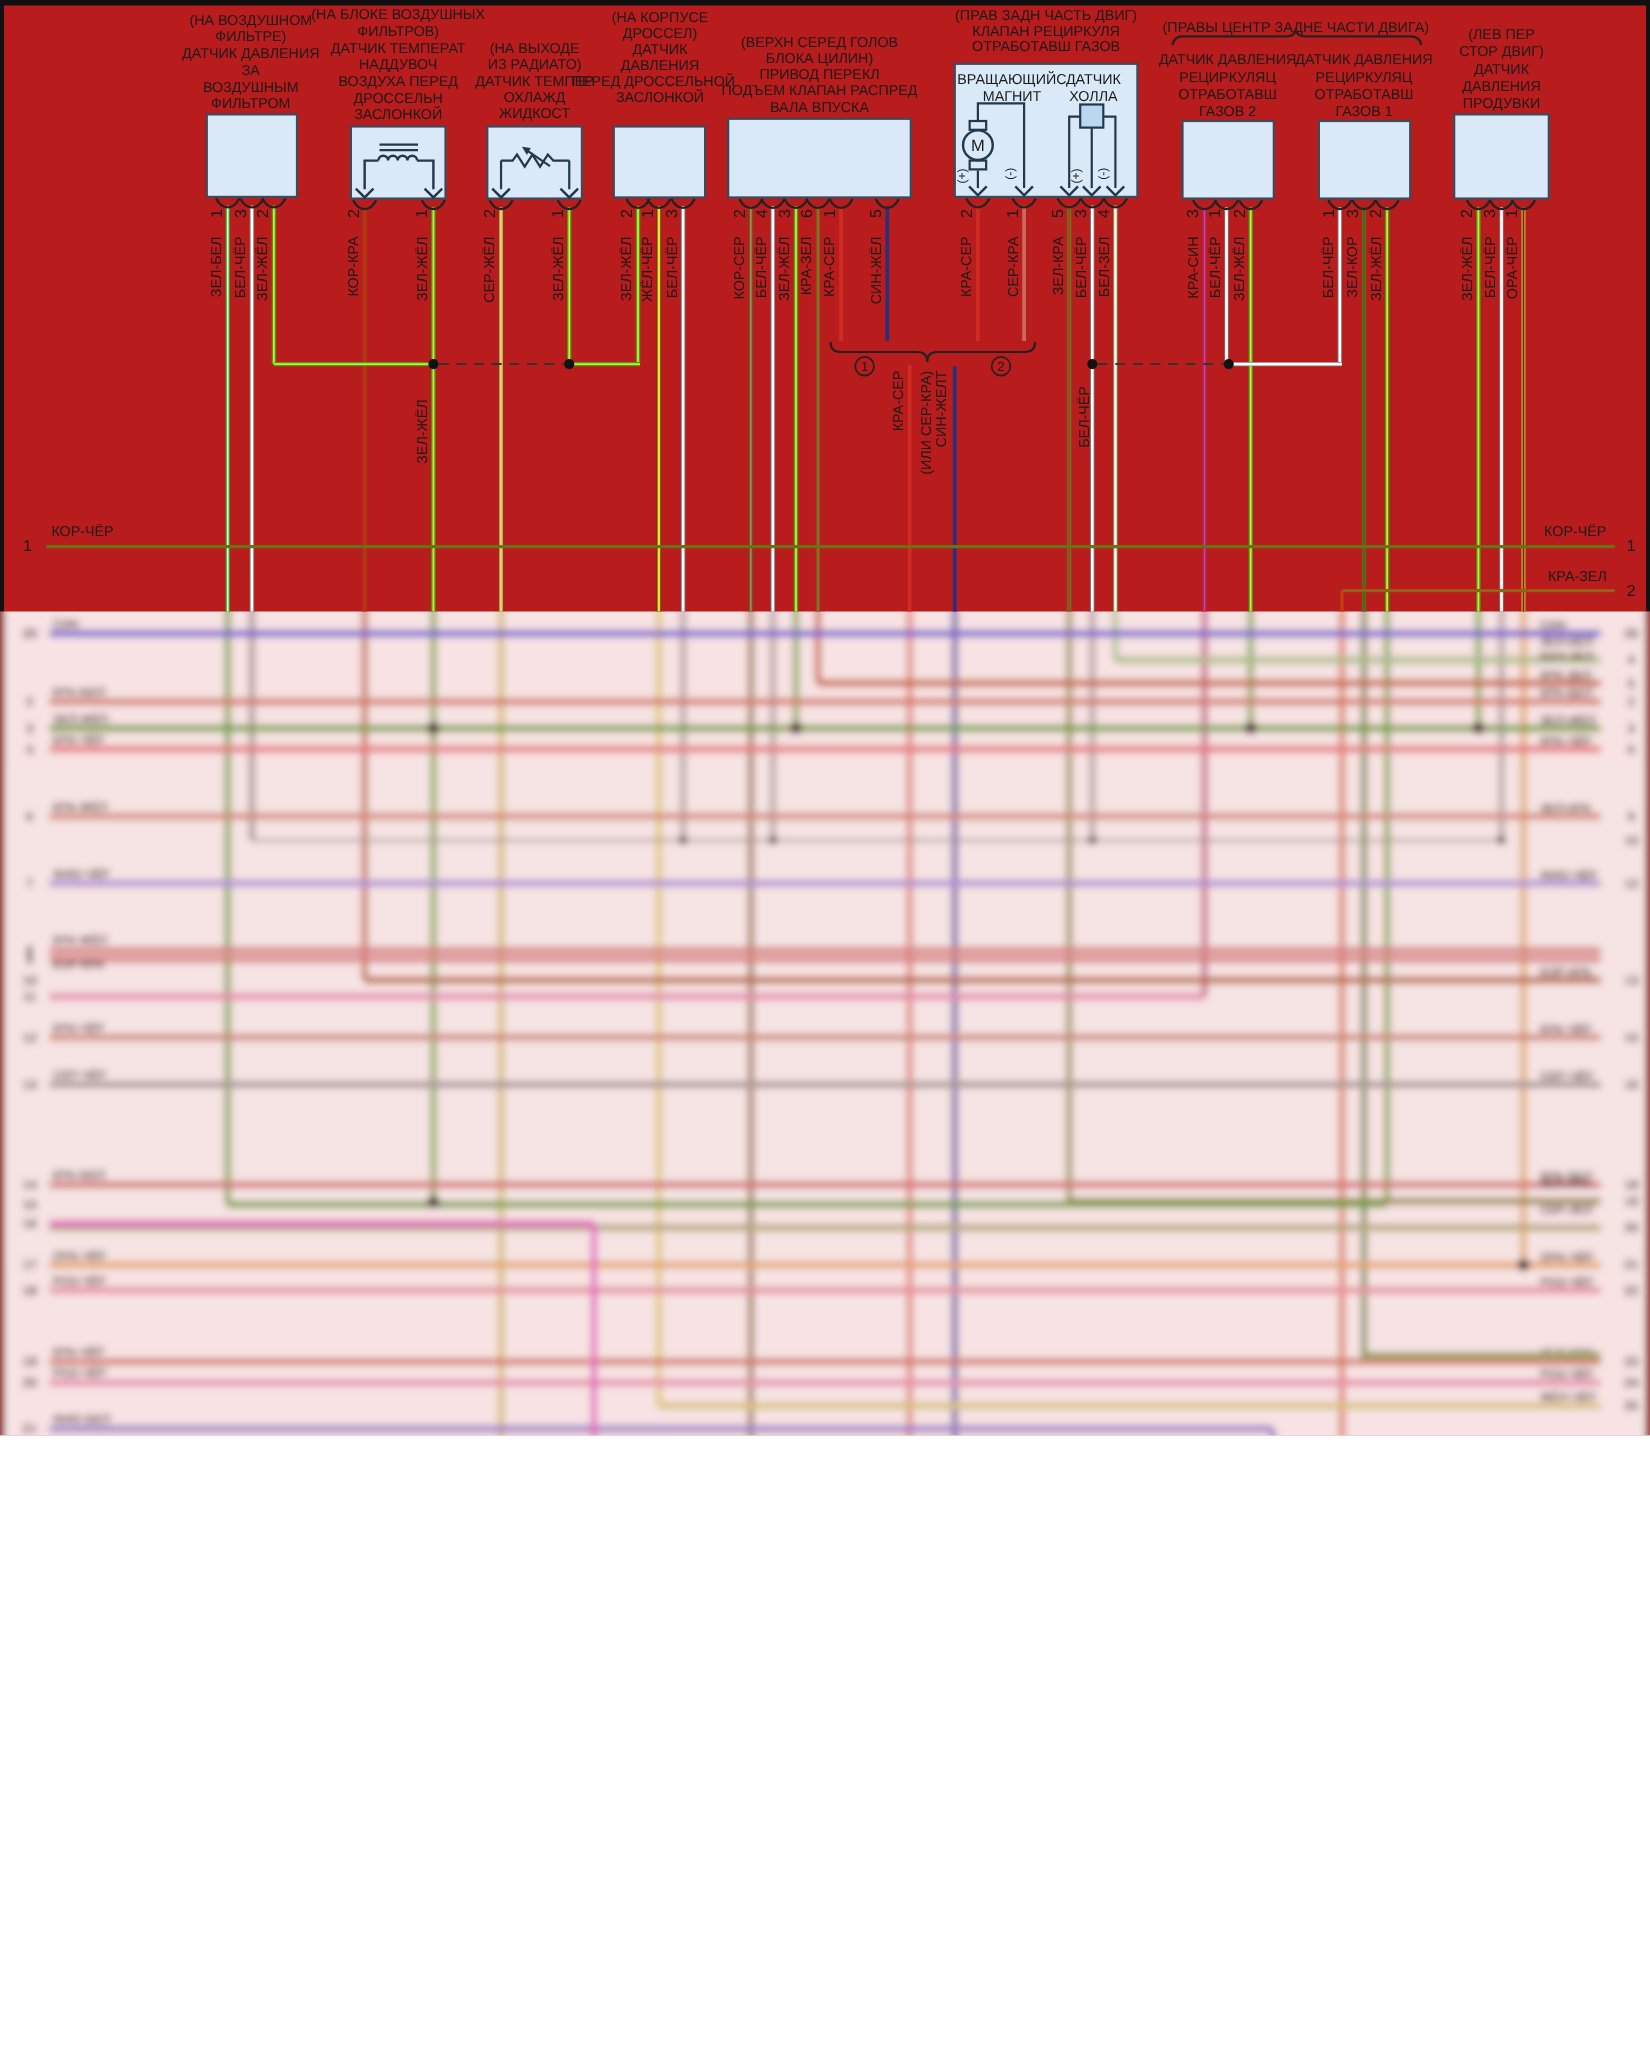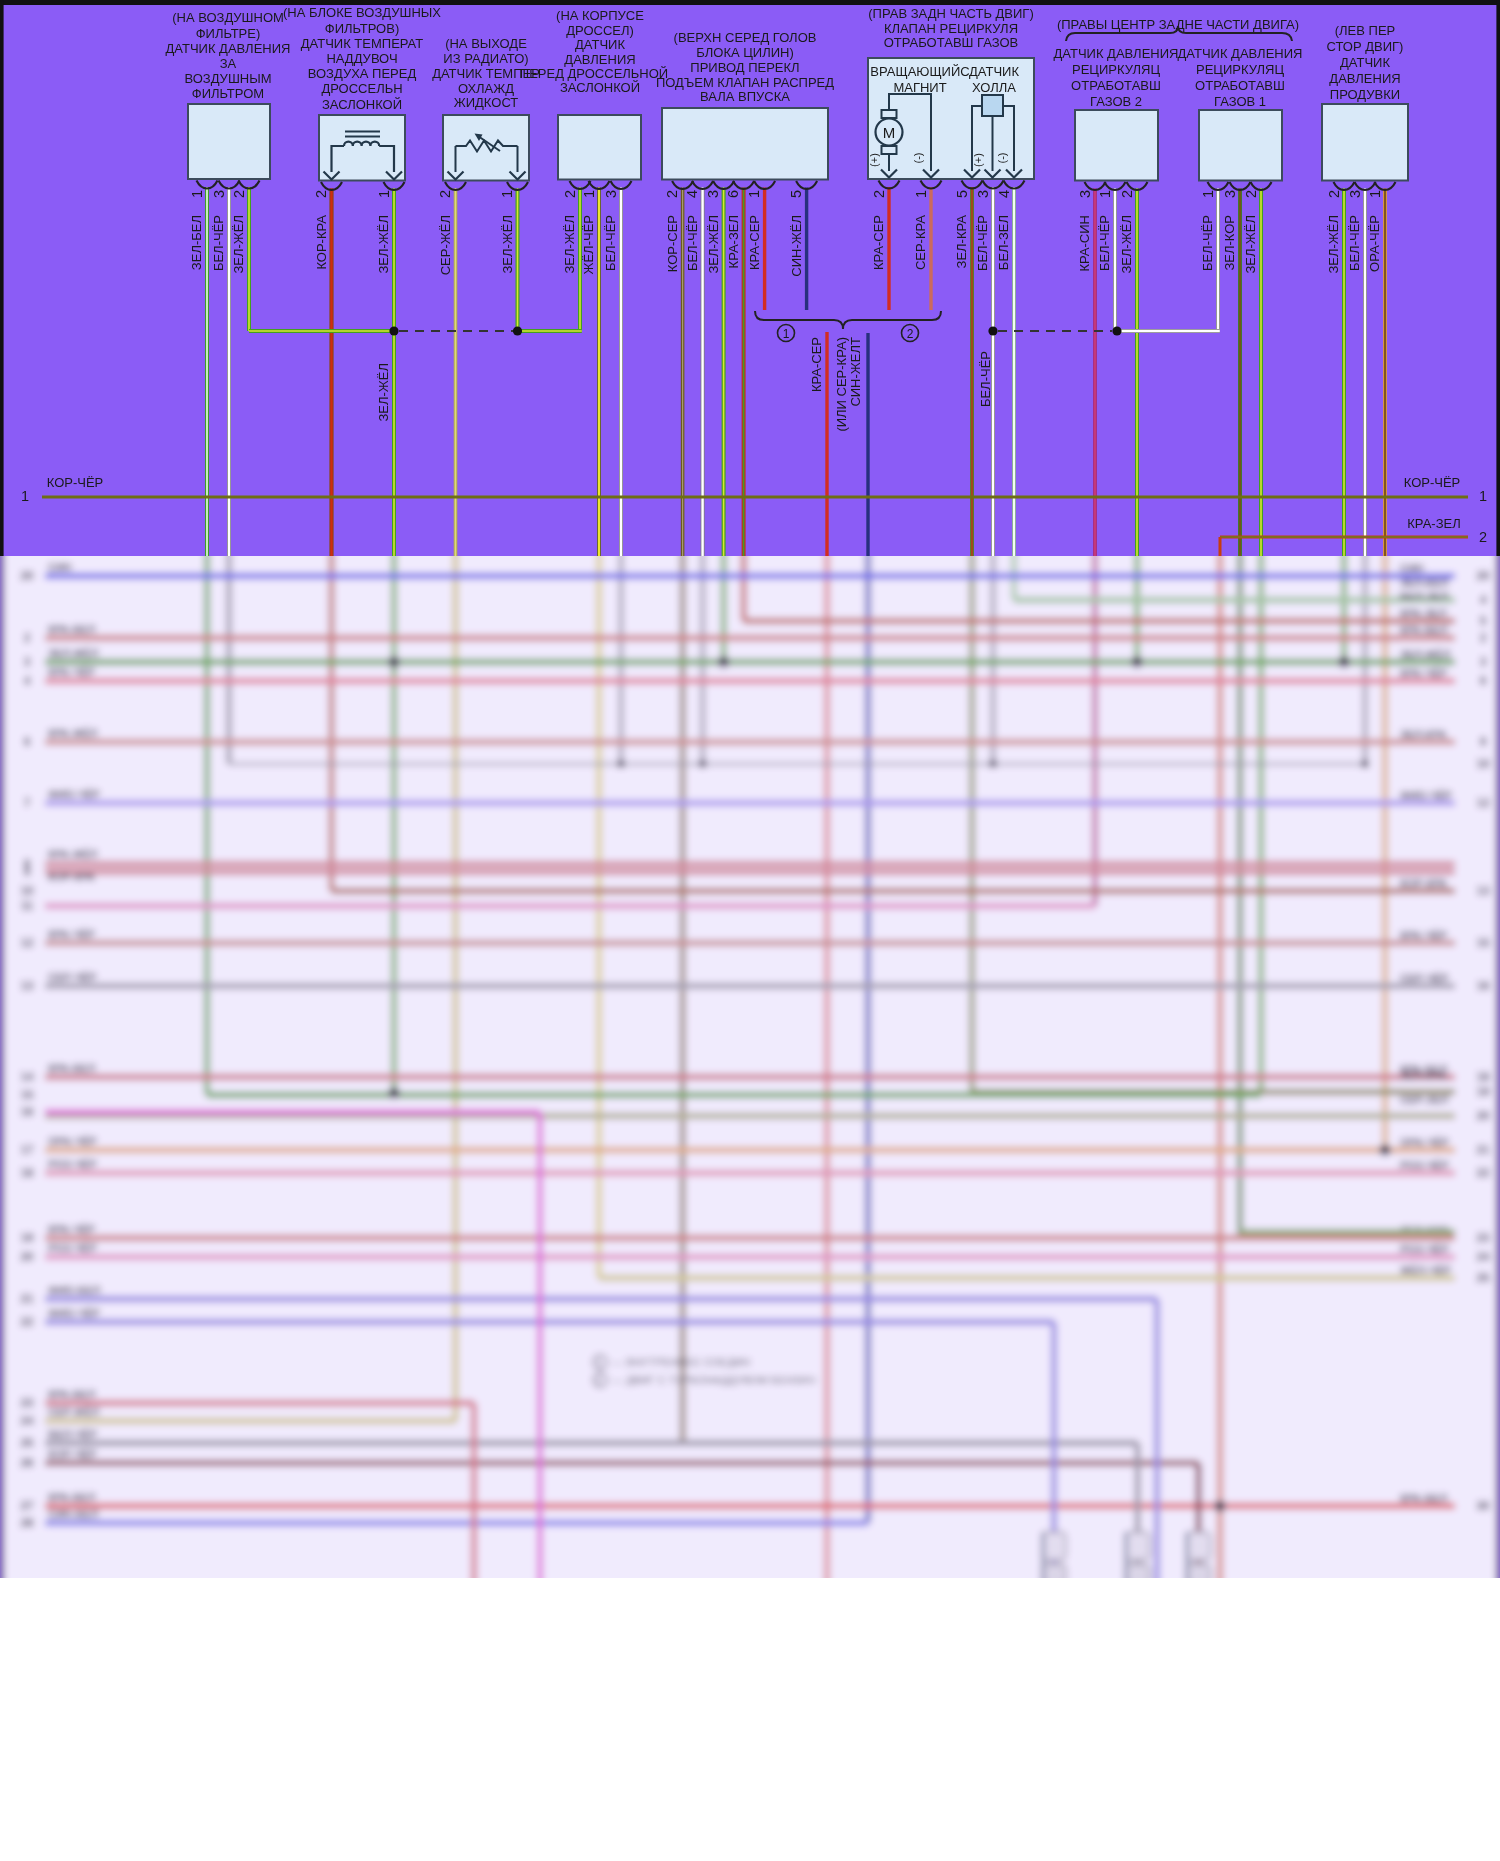--- a/index.html
+++ b/index.html
@@ -1,14 +1,14 @@
 <!DOCTYPE html>
 <html><head><meta charset="utf-8"><style>
 html,body{margin:0;padding:0;background:#fff}
-#page{position:relative;width:1500px;height:1578px;background:#8b5cf6;overflow:hidden}
+#page{position:relative;width:1500px;height:1305px;background:#b91c1c;overflow:hidden}
 svg{position:absolute;left:0;top:0}
 text{font-family:"Liberation Sans",sans-serif}
 </style></head><body>
 <div id="page">
 <svg width="1500" height="1861" viewBox="0 0 1500 1861">
   <defs>
     <filter id="fb" x="-5%" y="-2%" width="110%" height="104%">
       <feGaussianBlur stdDeviation="3.5"></feGaussianBlur>
     </filter>
     <clipPath id="clipbot">

